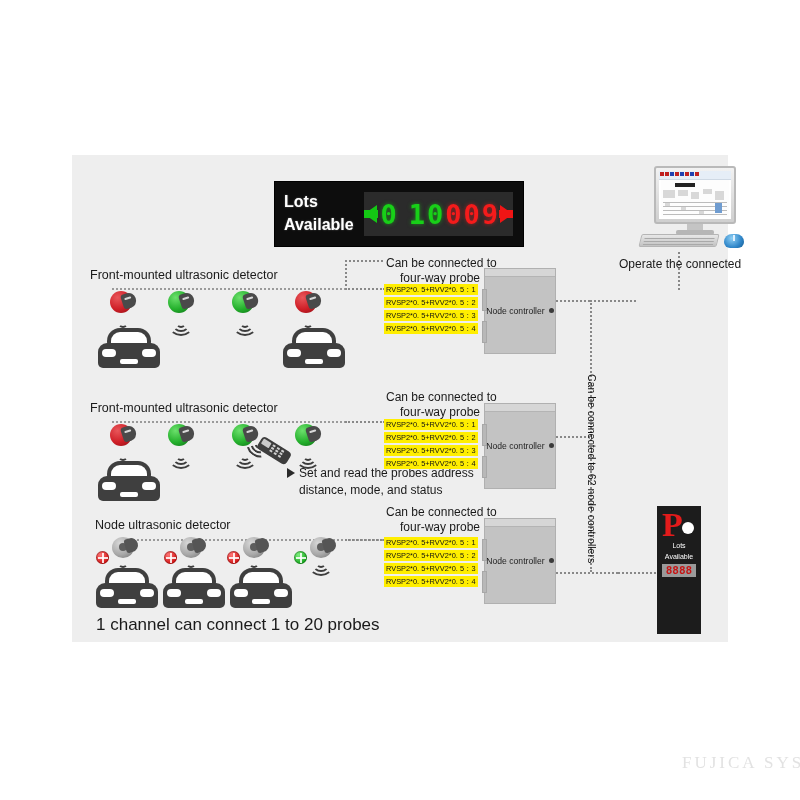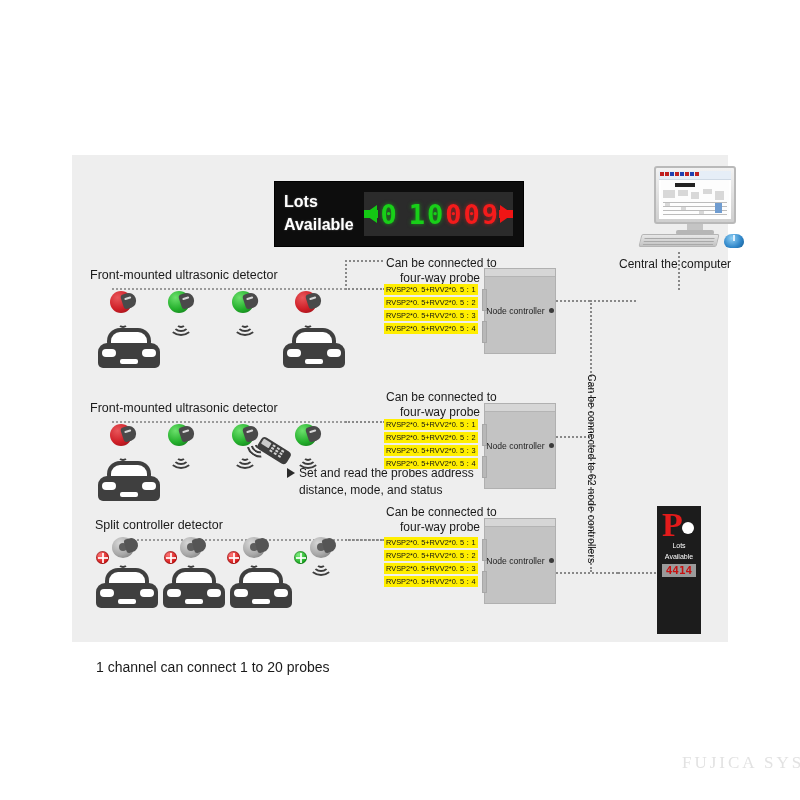--- a/index.html
+++ b/index.html
@@ -56,21 +56,21 @@
   .digit.r{color:#f51b1b;text-shadow:0 0 4px rgba(245,27,27,.6);}
   .gap{width:7px;}
 
   
   .row-title{
     position:absolute;font-size:12.5px;color:#1a1a1a;white-space:nowrap;
   }
   .caption{
     position:absolute;font-size:12px;color:#1a1a1a;white-space:nowrap;
   }
-  .caption.big{font-size:14px;margin-top:44px;}
+  .caption.big{font-size:17px;}
 
   
   .det{position:absolute;width:26px;height:26px;}
   .det .dome{
     position:absolute;left:0;top:0;width:22px;height:22px;border-radius:50%;
   }
   .det.red .dome{background:radial-gradient(circle at 34% 30%,#e8565a 0%,#cf1f27 55%,#8c0d14 100%);}
   .det.green .dome{background:radial-gradient(circle at 34% 30%,#6ce06c 0%,#24b02c 55%,#0c6b14 100%);}
   .det .mount{
     position:absolute;left:12px;top:2px;width:14px;height:15px;
@@ -463,21 +463,21 @@
   <div class="cable" style="left:384px;top:445px;">RVSP2*0. 5+RVV2*0. 5：3</div>
   <div class="cable" style="left:384px;top:458px;">RVSP2*0. 5+RVV2*0. 5：4</div>
 
   <div class="ctrl" style="left:484px;top:403px;width:72px;height:86px;">
     <div class="cap"></div>
     <div class="side" style="left:-3px;top:20px;"></div>
     <div class="side" style="left:-3px;top:52px;"></div>
     <div class="name"><b>Node controller</b><i class="led"></i></div>
   </div>
 
-  <div class="row-title" style="left:95px;top:518px;">Split controller detector</div>
+  <div class="row-title" style="left:95px;top:518px;">Node ultrasonic detector</div>
 
   <div class="dot-thin h" style="left:125px;top:539px;width:258px;"></div>
 
   <div class="probe" style="left:112px;top:537px;">
     <div class="body"></div>
     <div class="eye"></div>
     <div class="mount"></div>
   </div>
   <div class="alarm red" style="left:96px;top:551px;"></div>
   <div class="waves" style="left:112px;top:558px;">
@@ -610,27 +610,27 @@
     </div>
     <div class="stand"></div>
     <div class="base"></div>
     <div class="keyboard">
       <i style="top:3px"></i>
         <i style="top:6px"></i>
         <i style="top:9px"></i>
     </div>
     <div class="mouse"></div>
   </div>
-  <div class="caption" style="left:619px;top:257px;">Central the computer</div>
+  <div class="caption" style="left:619px;top:257px;">Operate the connected</div>
 
   <div class="dotline h" style="left:618px;top:572px;width:38px;"></div>
 
   <div class="totem">
     <div class="p">P</div>
     <div class="dot"></div>
     <div class="t1">Lots</div>
     <div class="t2">Available</div>
     <div class="ledbox">
-      <span>4414</span>
+      <span>8888</span>
     </div>
   </div>
 
 </div>
 
 </body></html>

